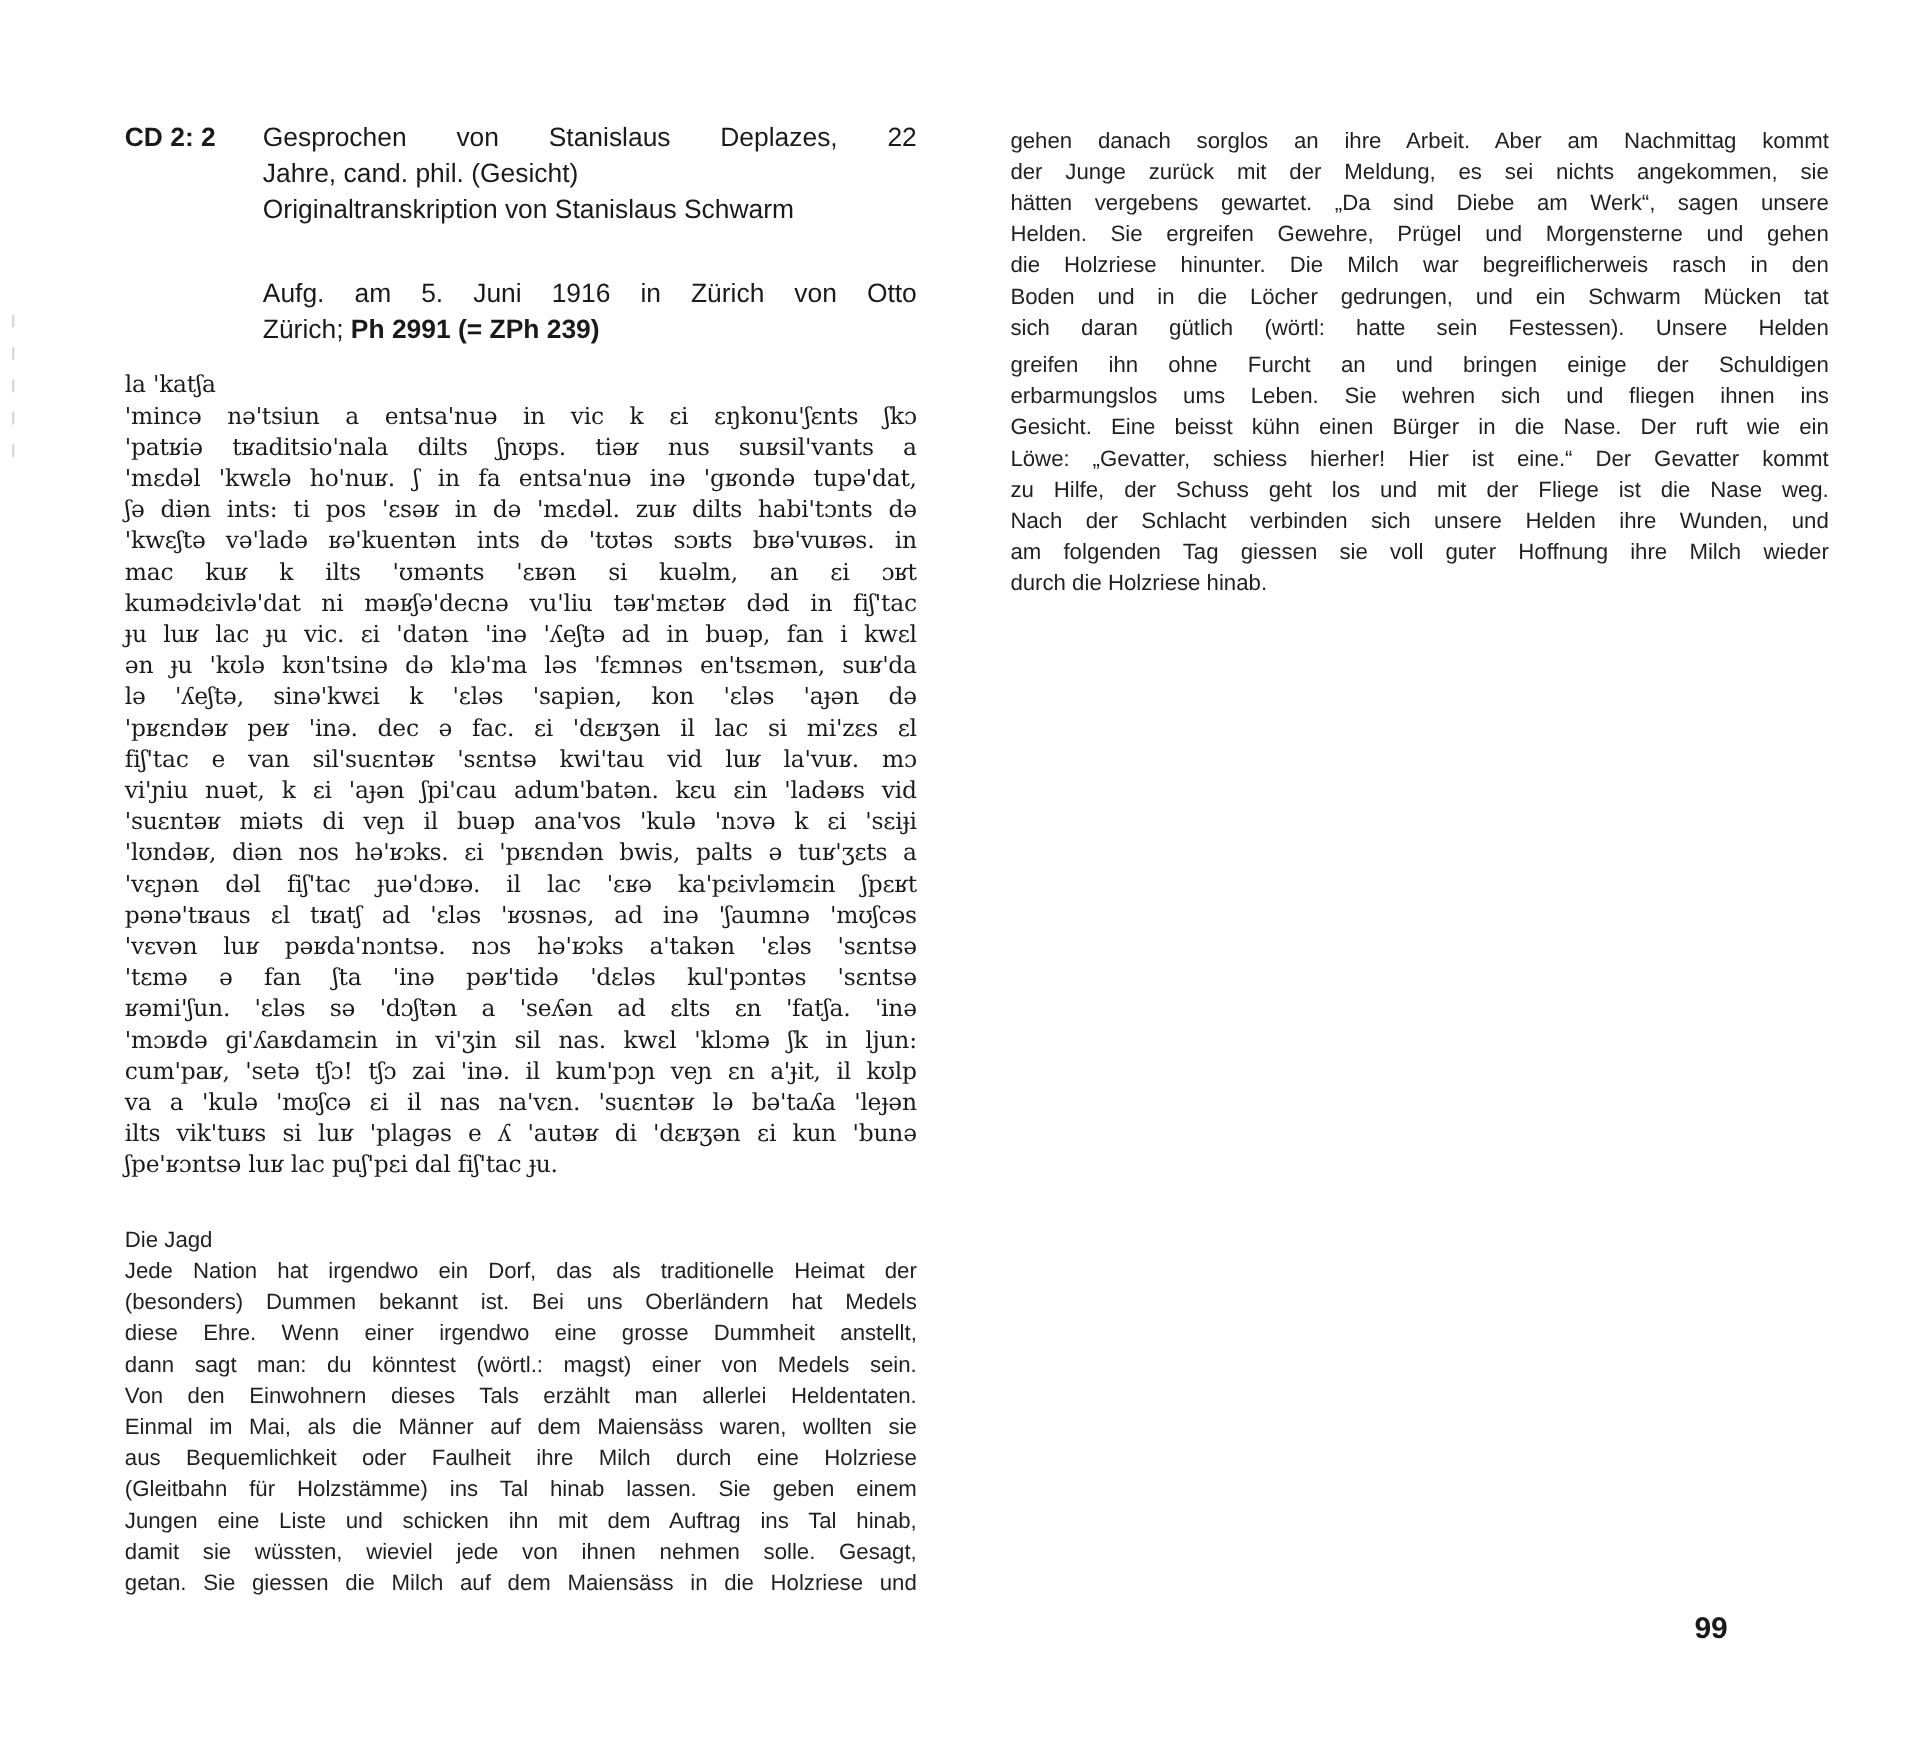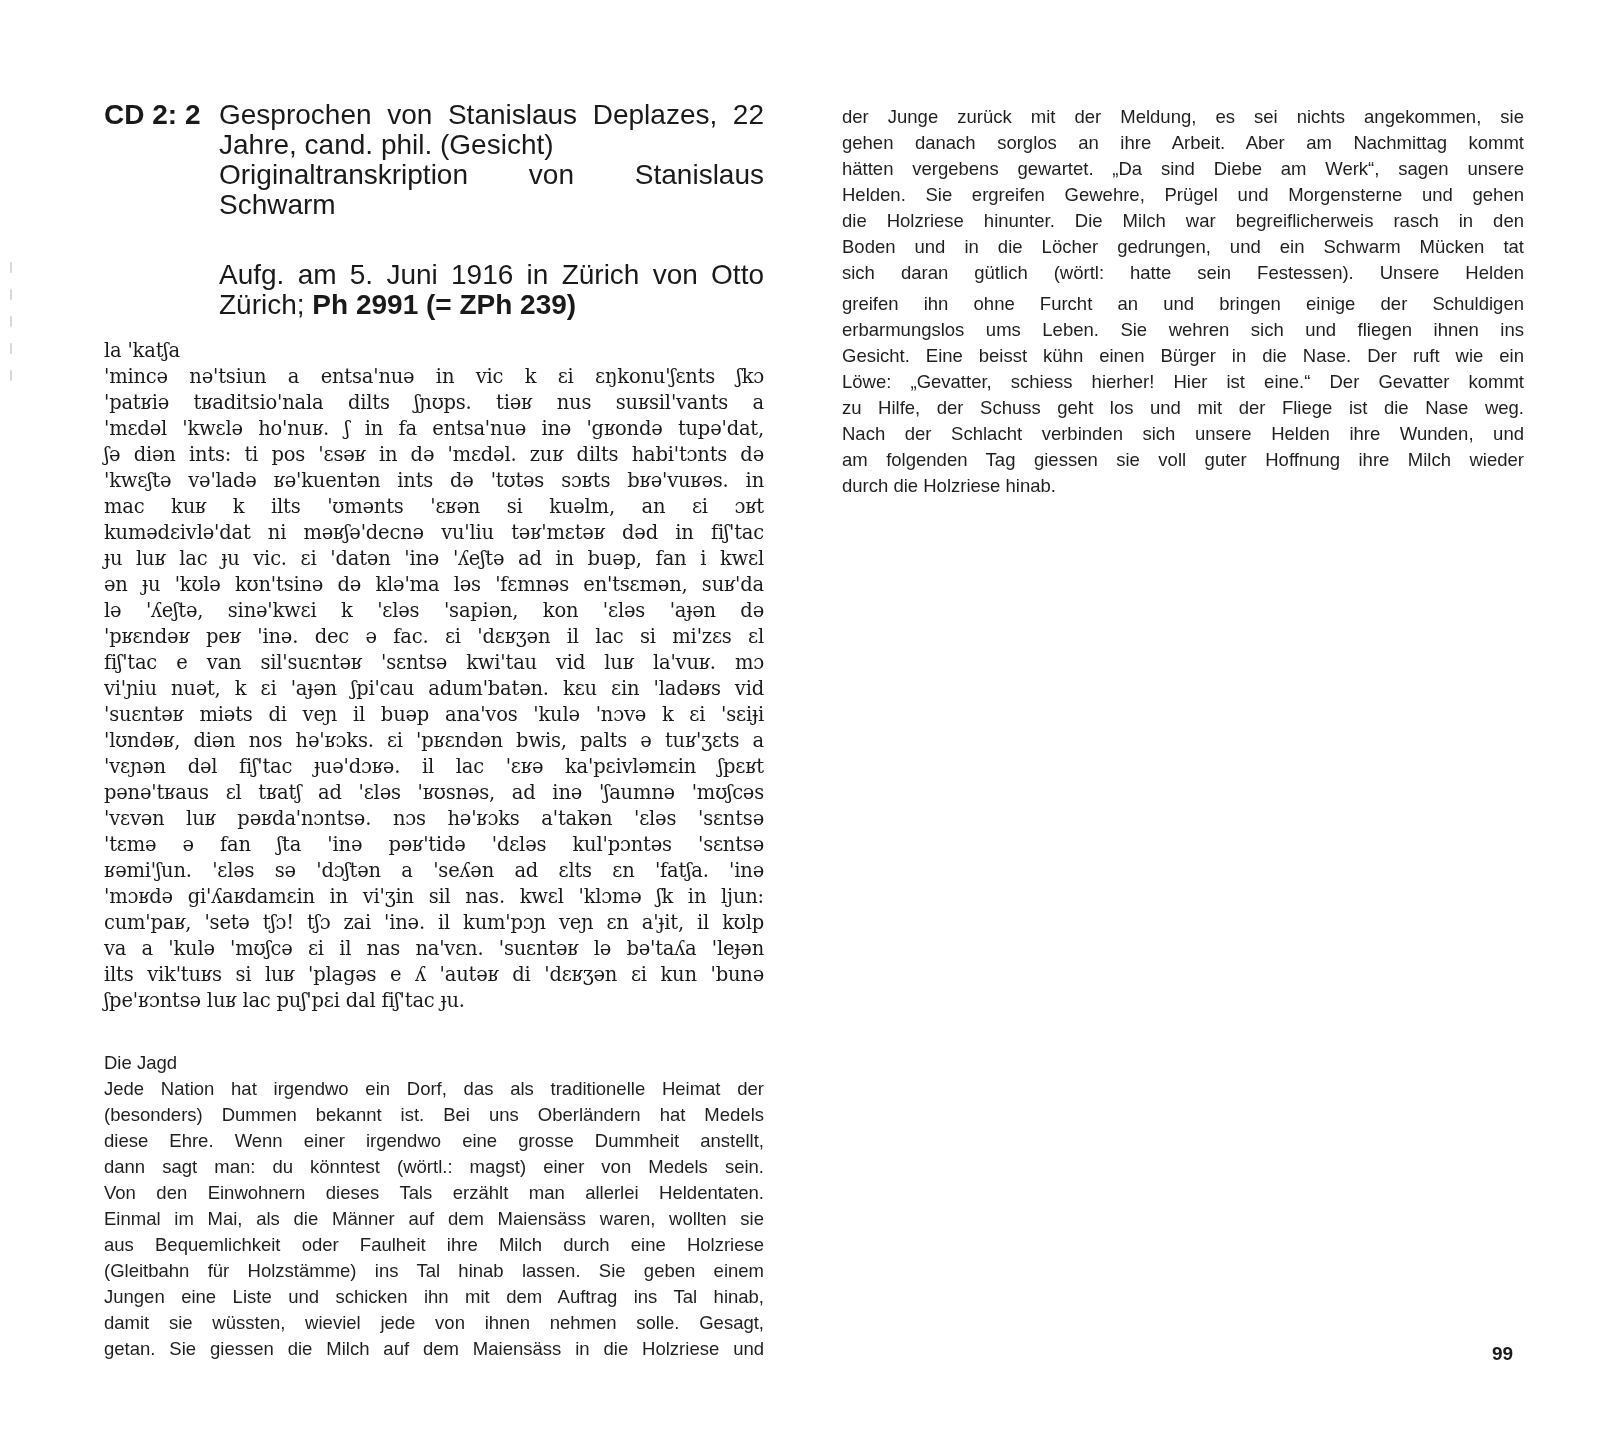--- a/index.html
+++ b/index.html
@@ -3,41 +3,41 @@
 <meta charset="utf-8">
 <style>
   html, body { margin: 0; padding: 0; }
   body {
     width: 1607px; height: 1456px; background: #ffffff; position: relative;
     overflow: hidden; color: #1a1a1a;
   }
   .page { position: absolute; inset: 0; }
   .left-col { position: absolute; left: 104px; top: 100px; width: 660px; }
   .right-col { position: absolute; left: 842px; top: 104px; width: 682px; }
-  .header { display: flex; font-family: "Liberation Sans", sans-serif; font-size: 28px; line-height: 30px; }
+  .header { display: flex; font-family: "Liberation Sans", sans-serif; font-size: 22px; line-height: 30px; }
   .cd-label { width: 115px; font-weight: bold; flex: none; }
   .header-body { flex: 1; text-align: justify; }
   .header-body .title { font-weight: bold; display: block; }
   .header-body .line { display: block; }
   .bold { font-weight: bold; }
   .ipa {
     margin-top: 18px; font-family: "DejaVu Serif", "Liberation Serif", serif;
     font-size: 19.5px; line-height: 26px; text-align: justify; letter-spacing: -0.2px;
   }
   .ipa .l { display: block; text-align: justify; text-align-last: justify; }
   .ipa .l.last { text-align-last: left; }
   .sans {
     font-family: "Liberation Sans", sans-serif; font-size: 18.5px; line-height: 26px; color: #1f1f1f;
   }
   .sans .l { display: block; text-align: justify; text-align-last: justify; white-space: nowrap; word-spacing: 0; }
   .sans .l.last { text-align-last: left; }
   .section-title { margin-top: 36px; }
   .page-number {
-    position: absolute; left: 1492px; top: 1343px; font-family: "Liberation Sans", sans-serif;
-    font-size: 19px; font-weight: bold;
+    position: absolute; left: 1412px; top: 1343px; font-family: "Liberation Sans", sans-serif;
+    font-size: 25px; font-weight: bold;
   }
   .margin-marks { position: absolute; left: 10px; top: 262px; width: 6px; }
   .margin-marks span { display: block; width: 2px; height: 11px; background: #d8d8d8; margin-bottom: 16px; border-radius: 1px; }
 </style>
 </head>
 <body>
 
 <div class="page">
 
   <div class="margin-marks">
@@ -99,22 +99,22 @@
       <span class="l">Einmal im Mai, als die Männer auf dem Maiensäss waren, wollten sie</span>
       <span class="l">aus Bequemlichkeit oder Faulheit ihre Milch durch eine Holzriese</span>
       <span class="l">(Gleitbahn für Holzstämme) ins Tal hinab lassen. Sie geben einem</span>
       <span class="l">Jungen eine Liste und schicken ihn mit dem Auftrag ins Tal hinab,</span>
       <span class="l">damit sie wüssten, wieviel jede von ihnen nehmen solle. Gesagt,</span>
       <span class="l">getan. Sie giessen die Milch auf dem Maiensäss in die Holzriese und</span>
     </div>
   </div>
 
   <div class="right-col sans">
+    <span class="l">gehen danach sorglos an ihre Arbeit. Aber am Nachmittag kommt</span>
     <span class="l">der Junge zurück mit der Meldung, es sei nichts angekommen, sie</span>
-    <span class="l">gehen danach sorglos an ihre Arbeit. Aber am Nachmittag kommt</span>
     <span class="l">hätten vergebens gewartet. „Da sind Diebe am Werk“, sagen unsere</span>
     <span class="l">Helden. Sie ergreifen Gewehre, Prügel und Morgensterne und gehen</span>
     <span class="l">die Holzriese hinunter. Die Milch war begreiflicherweis rasch in den</span>
     <span class="l">Boden und in die Löcher gedrungen, und ein Schwarm Mücken tat</span>
     <span class="l">sich daran gütlich (wörtl: hatte sein Festessen). Unsere Helden</span>
     <span class="l" style="margin-top:5px">greifen ihn ohne Furcht an und bringen einige der Schuldigen</span>
     <span class="l">erbarmungslos ums Leben. Sie wehren sich und fliegen ihnen ins</span>
     <span class="l">Gesicht. Eine beisst kühn einen Bürger in die Nase. Der ruft wie ein</span>
     <span class="l">Löwe: „Gevatter, schiess hierher! Hier ist eine.“ Der Gevatter kommt</span>
     <span class="l">zu Hilfe, der Schuss geht los und mit der Fliege ist die Nase weg.</span>

